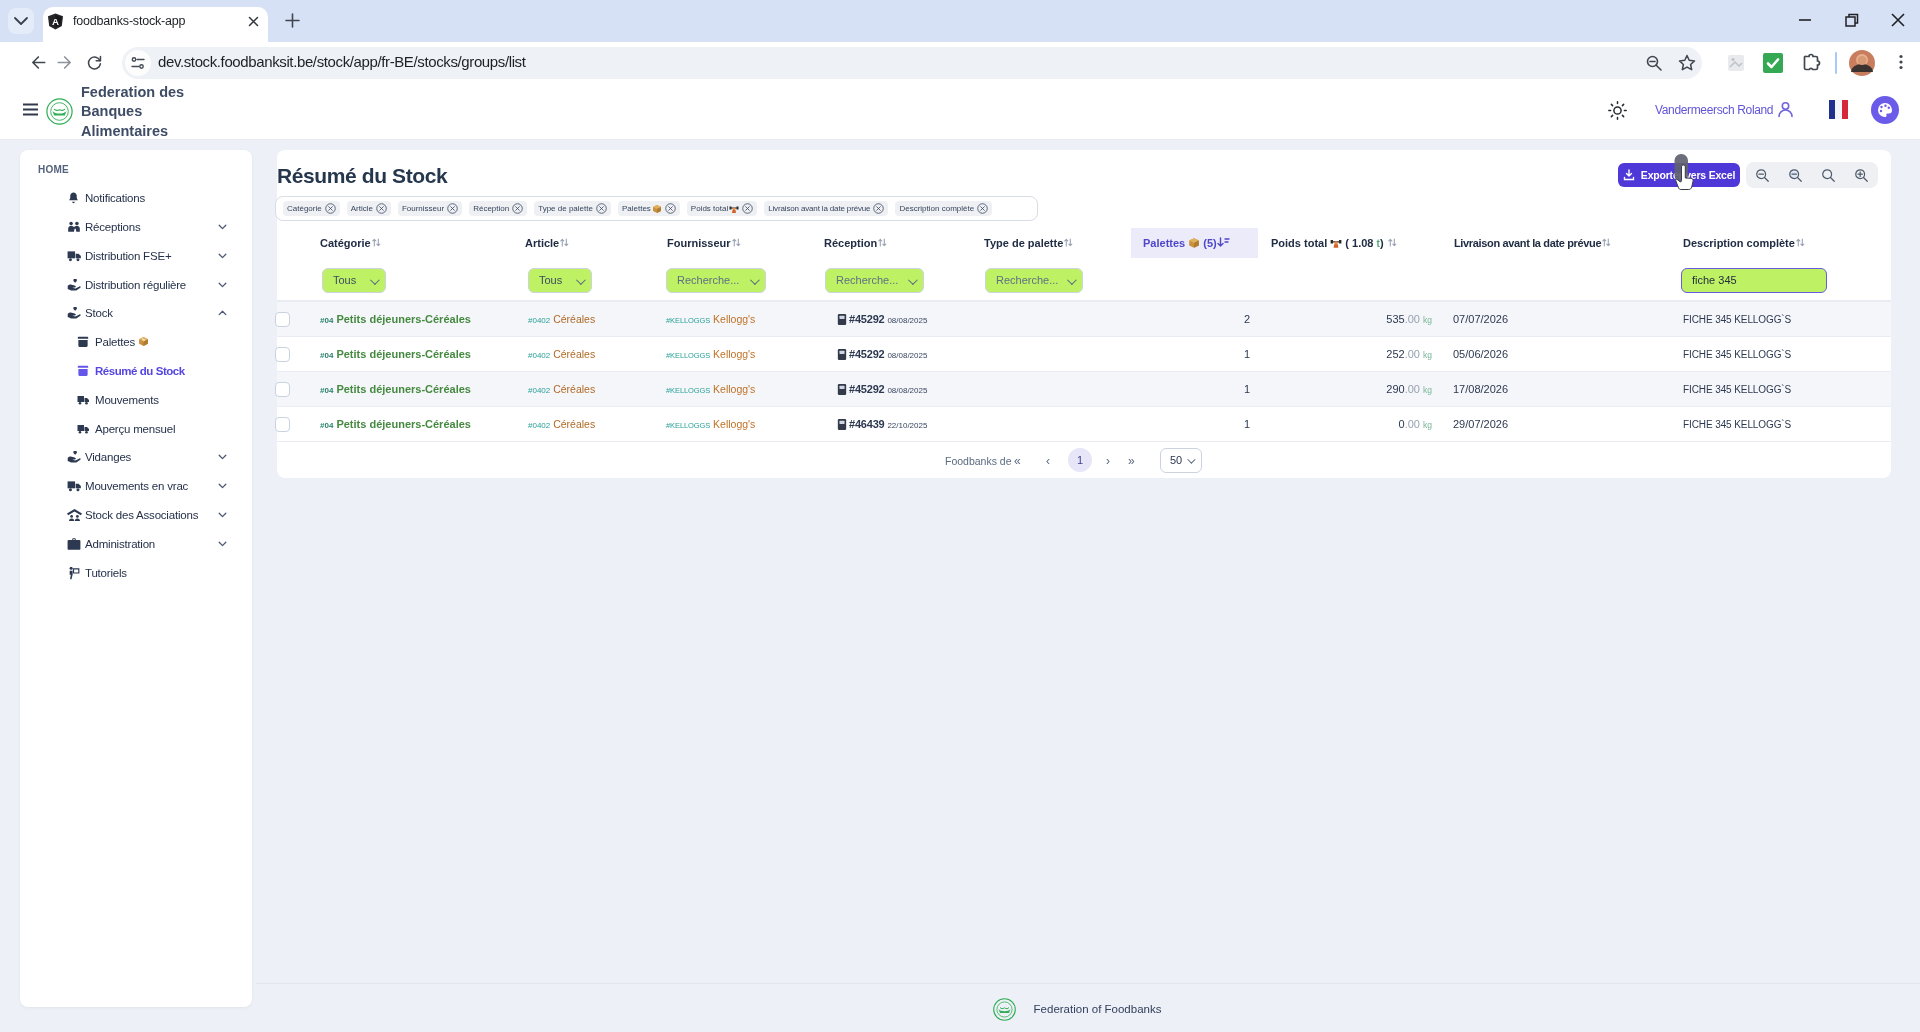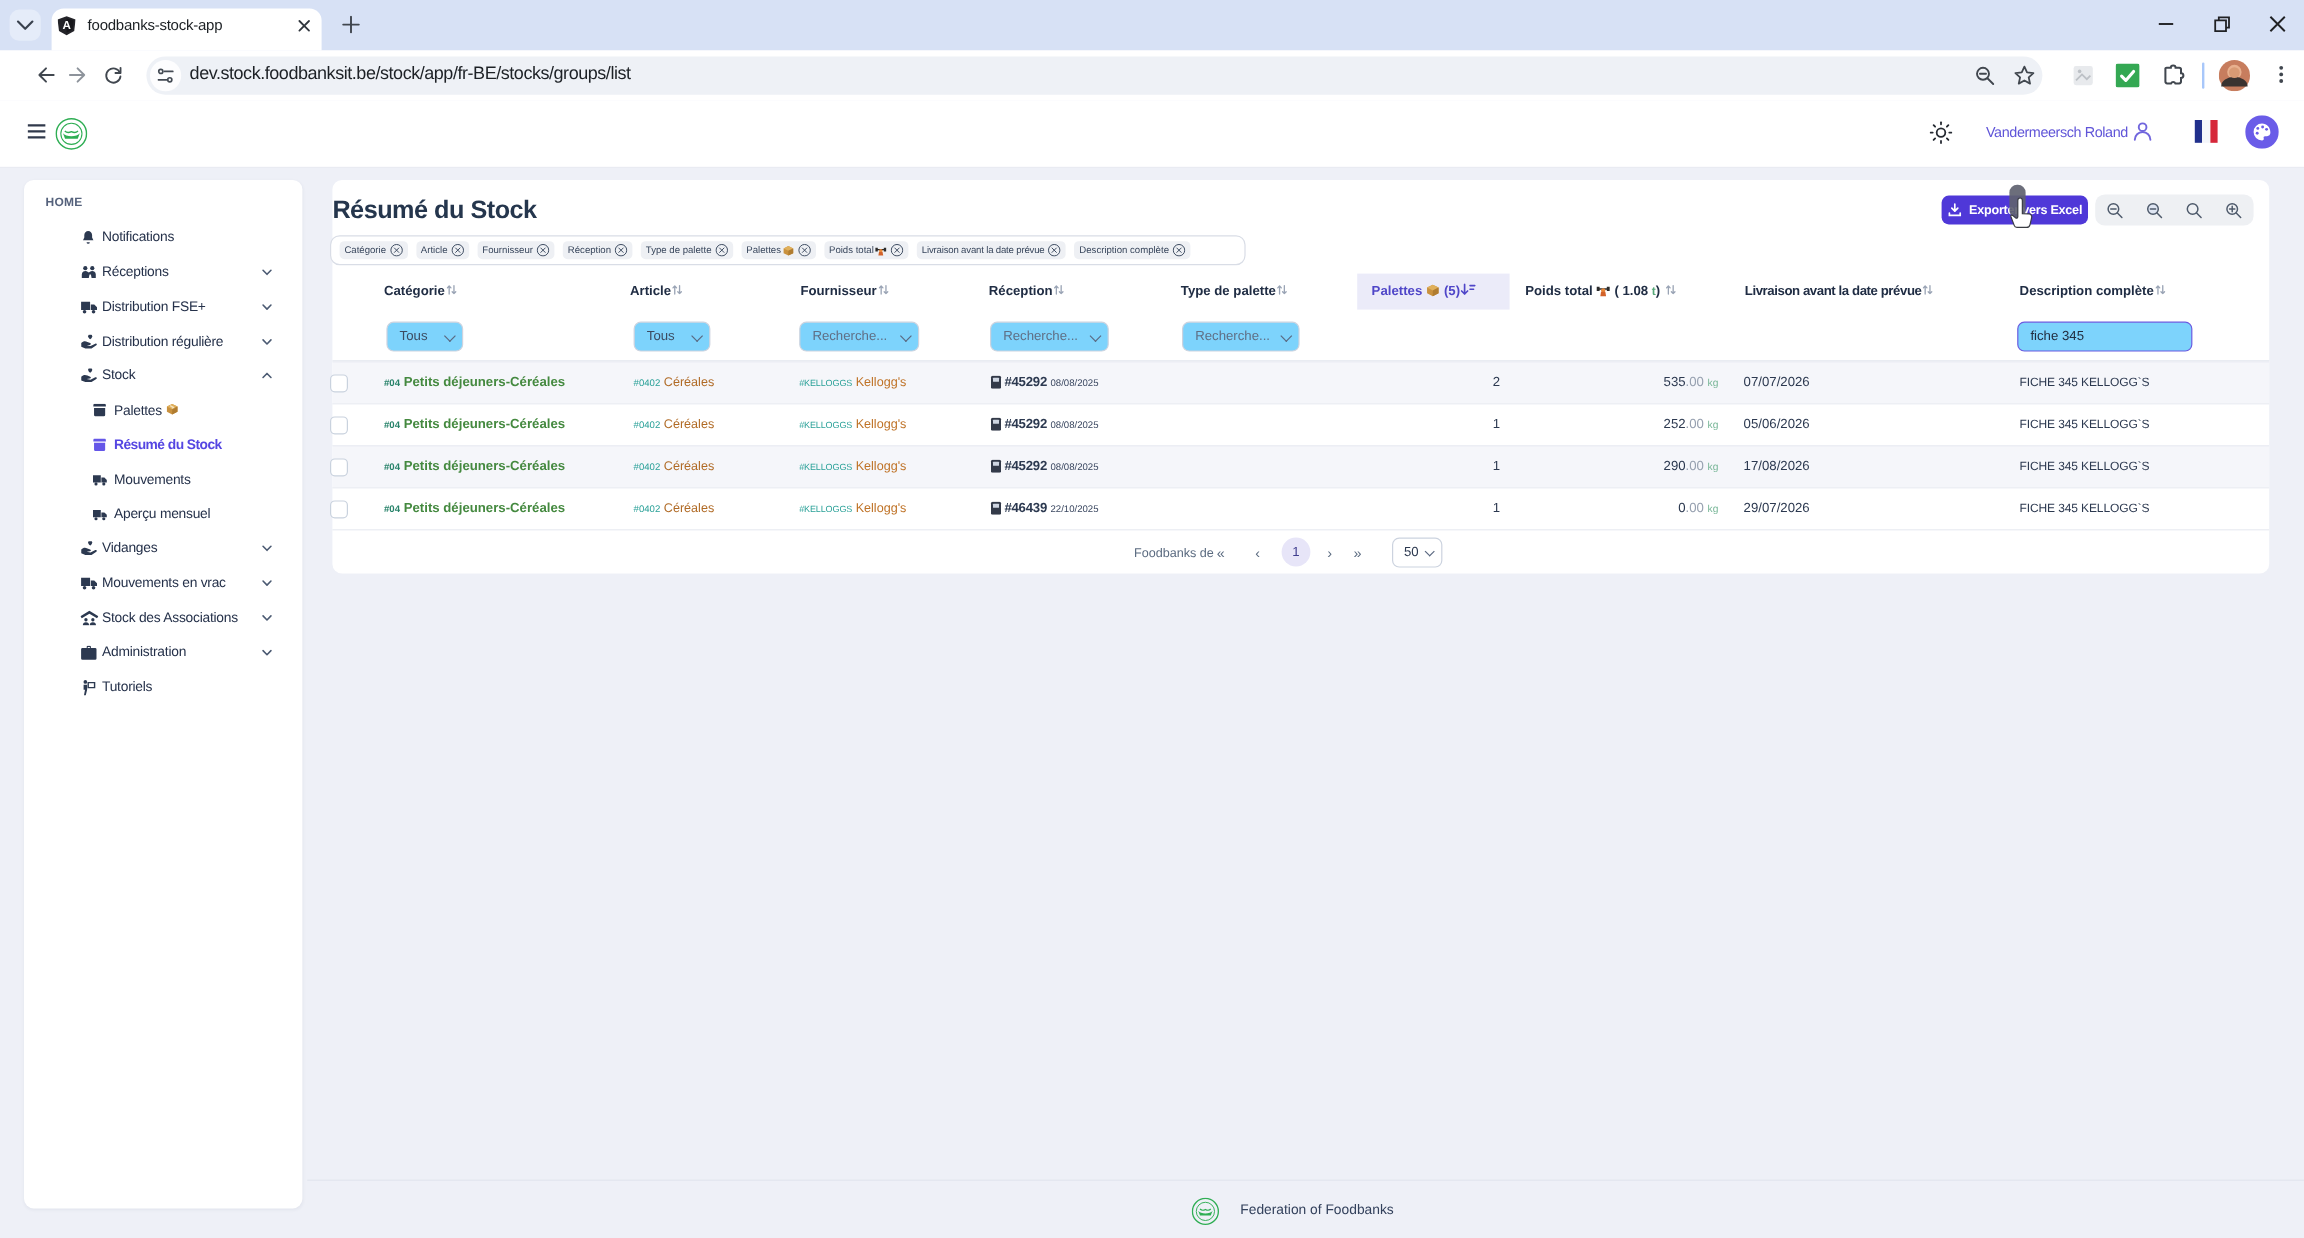--- a/index.html
+++ b/index.html
@@ -32,32 +32,32 @@
 #title { left:277px; top:164px; font-size:21px; font-weight:700; color:#25364d; letter-spacing:-0.4px; }
 #exportbtn { left:1618px; top:163px; width:122px; height:24px; background:#4f38d8; border-radius:6px; color:#fff; font-size:10.5px; letter-spacing:-0.2px; white-space:nowrap; font-weight:700; display:flex; align-items:center; justify-content:center; gap:6px; }
 #zoomgroup { left:1746px; top:162px; width:132px; height:26px; background:#eef0f3; border-radius:8px; display:flex; align-items:center; justify-content:space-around; }
 #chipbar { left:275px; top:196px; width:763px; height:25px; background:#fff; border:1px solid #d9dde6; border-radius:8px; display:flex; align-items:center; gap:7px; padding-left:7px; }
 .chip { display:flex; align-items:center; gap:3px; height:15px; background:#eef0f4; border-radius:4px; padding:0 4px; font-size:8px; color:#38465c; ; white-space:nowrap; }
 
 #maincard { left:277px; top:150px; width:1614px; height:328px; background:#fff; border-radius:8px; }
 #tablecard { left:277px; top:228px; width:1614px; height:250px; }
 
 .hcell { position:absolute; top:0; height:30px; line-height:30px; font-size:11px; font-weight:700; color:#202d44; white-space:nowrap; }
-.frow { position:absolute; top:40px; height:25px; border:1px solid #ccd3df; border-radius:6px; background:#7dd3fc; font-size:11px; color:#3c4b61; line-height:23px; }
+.frow { position:absolute; top:40px; height:25px; border:1px solid #ccd3df; border-radius:6px; background:#bef264; font-size:11px; color:#3c4b61; line-height:23px; }
 .frow .ch { position:absolute; right:8px; top:9px; width:7px; height:7px; border-right:1.4px solid #5a6880; border-bottom:1.4px solid #5a6880; transform:rotate(45deg) translateY(-2px); }
 .row { position:absolute; left:0; width:1614px; height:35px; border-top:1px solid #e9ecf2; }
 .rowgray { background:#f5f6fa; }
 .cbox { position:absolute; left:-1px; top:10px; width:15px; height:15px; border:1.5px solid #c9d2de; border-radius:4px; background:#fff; }
 .cattx { position:absolute; left:43px; top:50%; transform:translateY(-50%); white-space:nowrap; font-size:11px; color:#44893f;font-weight:bold; }
 .cattx .h { font-size:8px; color:#28836a; }
 .arttx { position:absolute; left:251px; top:50%; transform:translateY(-50%); white-space:nowrap; font-size:10.5px; color:#b06a25; }
 .arttx .h { font-size:8px; color:#2aa198; }
 .fotx { position:absolute; left:389px; top:50%; transform:translateY(-50%); white-space:nowrap; font-size:10.5px; color:#bf7226; }
 .fotx .h { font-size:7.5px; color:#2aa198; letter-spacing:-0.1px; }
-.rectx { position:absolute; left:536px; top:50%; transform:translateY(-50%); white-space:nowrap; font-size:11px; color:#2c3950; font-weight:700; letter-spacing:-0.2px;padding-left:12px; }
+.rectx { position:absolute; left:548px; top:50%; transform:translateY(-50%); white-space:nowrap; font-size:11px; color:#2c3950; font-weight:700; letter-spacing:-0.2px;padding-left:12px; }
 .rectx .d { font-size:8px; font-weight:400; color:#3a4760; letter-spacing:0; }
 .paltx { position:absolute; left:920px; width:53px; text-align:right; top:50%; transform:translateY(-50%); font-size:11px; color:#2c3950; }
 .poidtx { position:absolute; left:1035px; width:120px; text-align:right; top:50%; transform:translateY(-50%); font-size:11px; color:#2c3950; }
 .poidtx .kg { font-size:8.5px; color:#77b697; }
 .poidtx .dec { color:#97a1b0; }
 .livtx { position:absolute; left:1176px; top:50%; transform:translateY(-50%); font-size:11px; color:#2c3950; }
 .desctx { position:absolute; left:1406px; top:50%; transform:translateY(-50%); font-size:10px; color:#2c3950; letter-spacing:-0.1px; }
 
 #pager { position:absolute; left:0; top:220px; width:1614px; height:30px; font-size:10.5px; color:#5b6b80; }
 
@@ -159,20 +159,21 @@
 <div class="abs" id="appheader">
   <svg class="abs" style="left:23px;top:19px" width="15" height="13" viewBox="0 0 15 13">
       <path d="M0 1.5 H15 M0 6.5 H15 M0 11.5 H15" stroke="#30394b" stroke-width="1.8"></path>
     </svg>
   <svg class="abs" style="left:46px;top:14px" width="27" height="27" viewBox="0 0 27 27">
     <circle cx="13.5" cy="13.5" r="12.6" fill="none" stroke="#2fae54" stroke-width="1.2"></circle>
     <circle cx="13.5" cy="13.5" r="8.8" fill="none" stroke="#2fae54" stroke-width="0.9"></circle>
     <path d="M6.5 13 c2.3 3.4 11.7 3.4 14 0 l-1.7 4.6 h-10.6 Z" fill="#2fae54"></path>
     <path d="M8 11.2 c1.8 1.7 3 1.7 5.5 .5 c2.5 1.2 3.7 1.2 5.5 -.5" stroke="#2fae54" stroke-width="1.1" fill="none"></path>
   </svg>
+  <div id="brand" class="abs">Federation des<br>Banques<br>Alimentaires</div>
 </div>
 
 <svg class="abs" style="left:1608px;top:101px" width="19" height="19" viewBox="0 0 19 19">
   <circle cx="9.5" cy="9.5" r="3.6" fill="none" stroke="#262b33" stroke-width="1.5"></circle>
   <g stroke="#262b33" stroke-width="1.5" stroke-linecap="round">
     <path d="M9.5 0.8 V2.6"></path>
       <path d="M9.5 16.4 V18.2"></path>
       <path d="M0.8 9.5 H2.6"></path>
       <path d="M16.4 9.5 H18.2"></path>
     <path d="M3.35 3.35 L4.6 4.6"></path>

